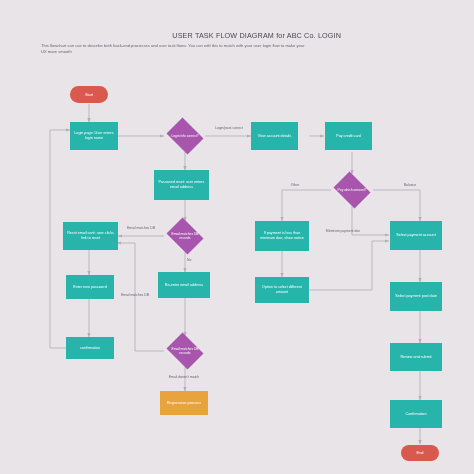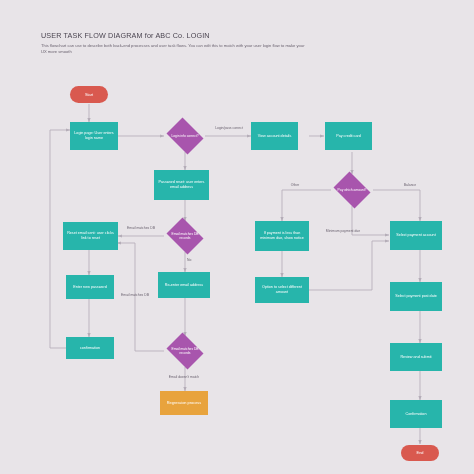--- a/index.html
+++ b/index.html
@@ -32,20 +32,21 @@
     top: 31px;
     width: 300px;
   }
   .header-title {
     font-size: 7.2px;
     letter-spacing: 0.15px;
     color: #4a4450;
     margin: 0 0 2.5px 0;
     font-weight: 400;
     white-space: nowrap;
+    text-align: right;
   }
   .header-sub {
     font-size: 4.1px;
     line-height: 6.2px;
     color: #6b6370;
     margin: 0;
     width: 268px;
   }
   .node {
     position: absolute;

